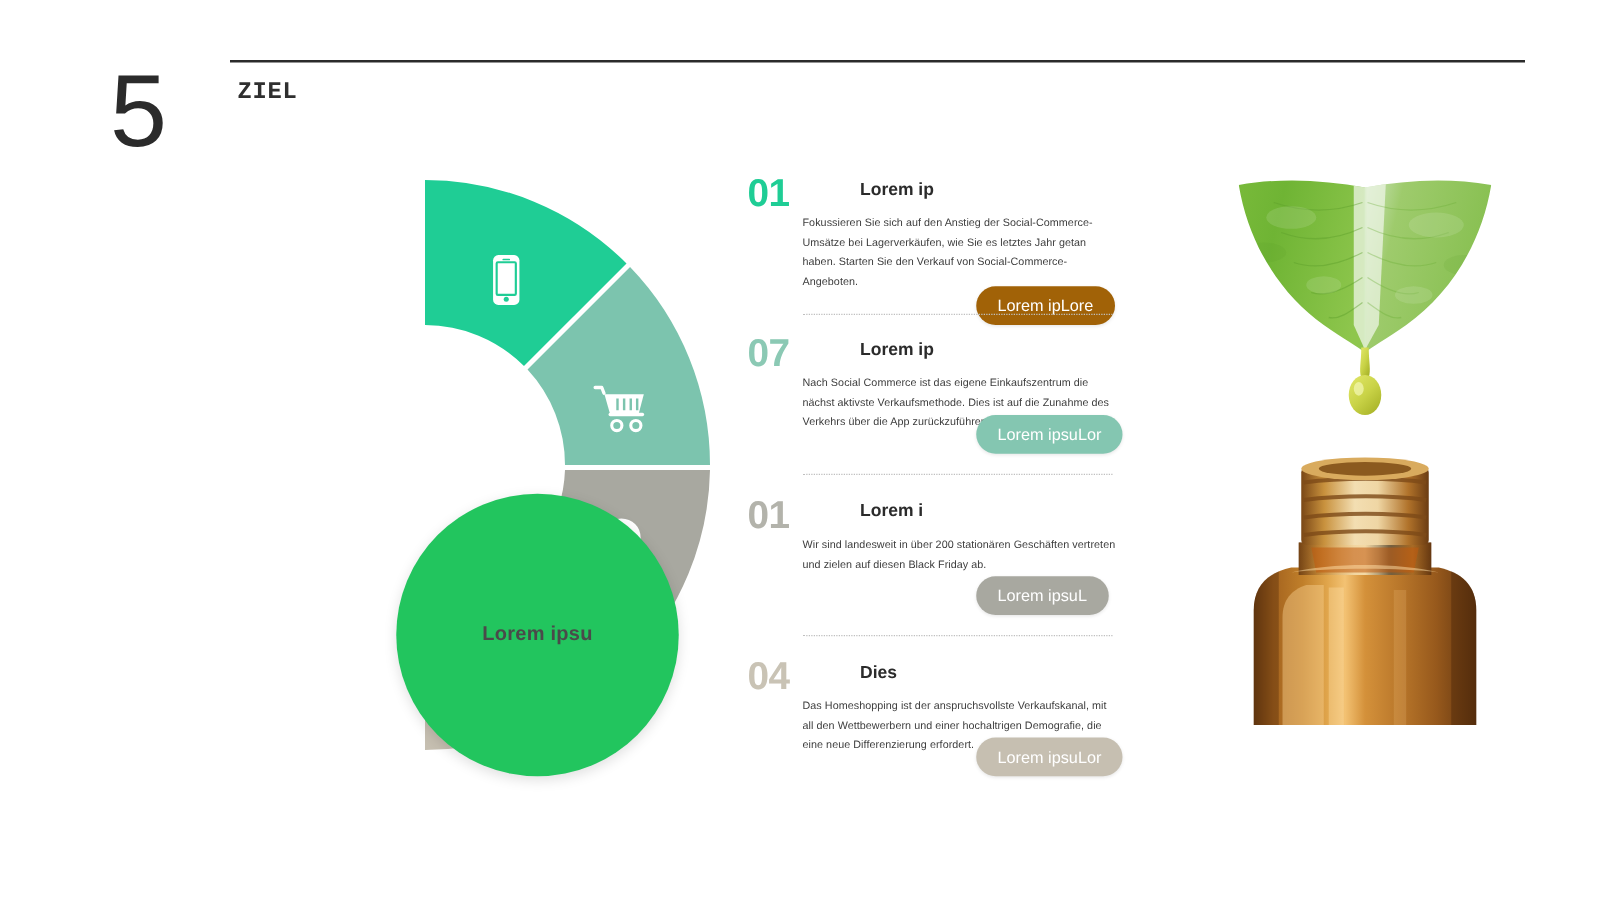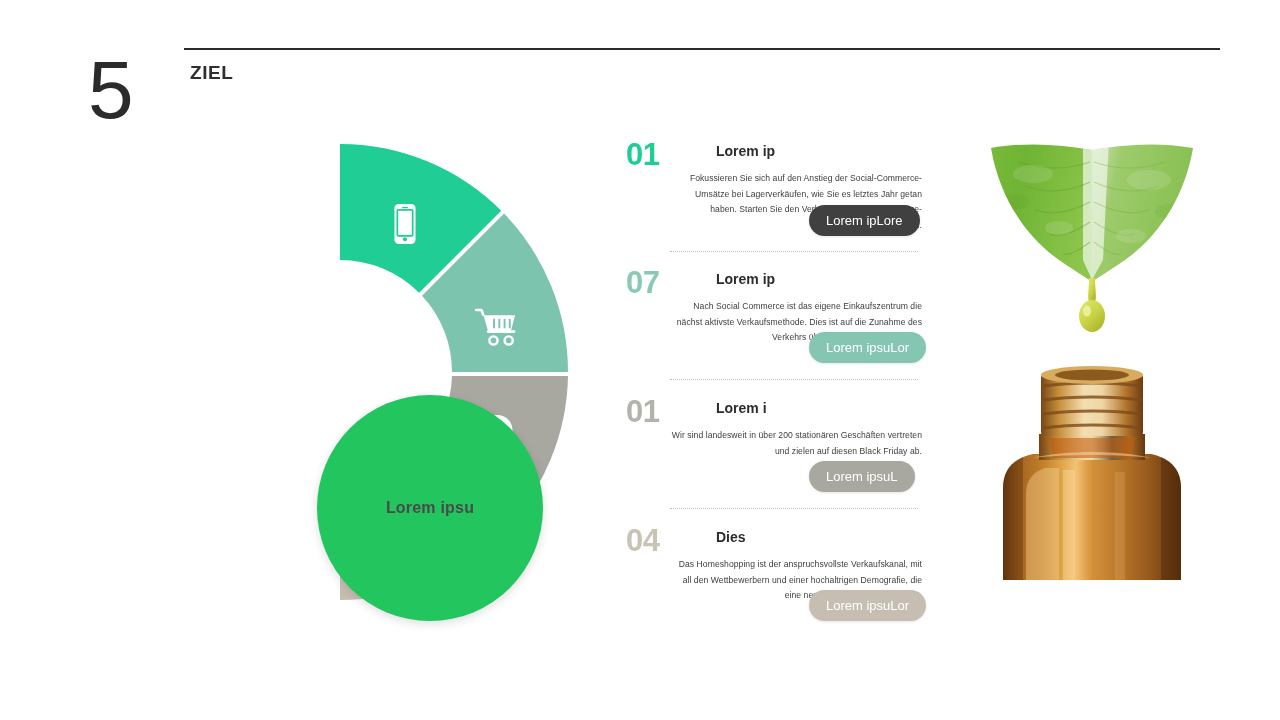--- a/index.html
+++ b/index.html
@@ -45,20 +45,21 @@
   }
 
   .header-title {
     position: absolute;
     left: 190px;
     top: 62px;
     font-size: 19px;
     font-weight: bold;
     letter-spacing: 0.6px;
     color: #2f2f2f;
+    font-family: Liberation Mono, monospace;
   }
 
   
   .donut-wrap {
     position: absolute;
     left: 112px;
     top: 144px;
     width: 456px;
     height: 456px;
   }
@@ -90,25 +91,24 @@
     height: 46px;
     display: flex;
     align-items: center;
     justify-content: center;
   }
   .seg-icon svg { width: 100%; height: 100%; fill: #ffffff; }
 
   
   .list-col {
     position: absolute;
-    left: 626px;
+    left: 598px;
     top: 134px;
     width: 292px;
     height: 500px;
-    text-align: right;
   }
 
   .list-item { position: absolute; left: 0; width: 292px; }
   .li-1 { top: 0px; }
   .li-2 { top: 128px; }
   .li-3 { top: 257px; }
   .li-4 { top: 386px; }
 
   .li-num {
     position: absolute;
@@ -284,21 +284,21 @@
       <span class="center-label">Lorem ipsu</span>
     </div>
   </div>
 
   <div class="list-col">
 
     <div class="list-item li-1">
       <div class="li-num" style="color:#1fcd95;">01</div>
       <div class="li-title">Lorem ip</div>
       <div class="li-body">Fokussieren Sie sich auf den Anstieg der Social-Commerce-Umsätze bei Lagerverkäufen, wie Sie es letztes Jahr getan haben. Starten Sie den Verkauf von Social-Commerce-Angeboten.</div>
-      <div class="pill pill-1" style="background:#404040;">Lorem ipLore</div>
+      <div class="pill pill-1" style="background:#a16207;margin-top:24px;">Lorem ipLore</div>
       <div class="li-sep"></div>
     </div>
 
     <div class="list-item li-2">
       <div class="li-num" style="color:#8bc9b4;">07</div>
       <div class="li-title">Lorem ip</div>
       <div class="li-body">Nach Social Commerce ist das eigene Einkaufszentrum die nächst aktivste Verkaufsmethode. Dies ist auf die Zunahme des Verkehrs über die App zurückzuführen.</div>
       <div class="pill pill-2" style="background:#84c6b1;">Lorem ipsuLor</div>
       <div class="li-sep"></div>
     </div>

